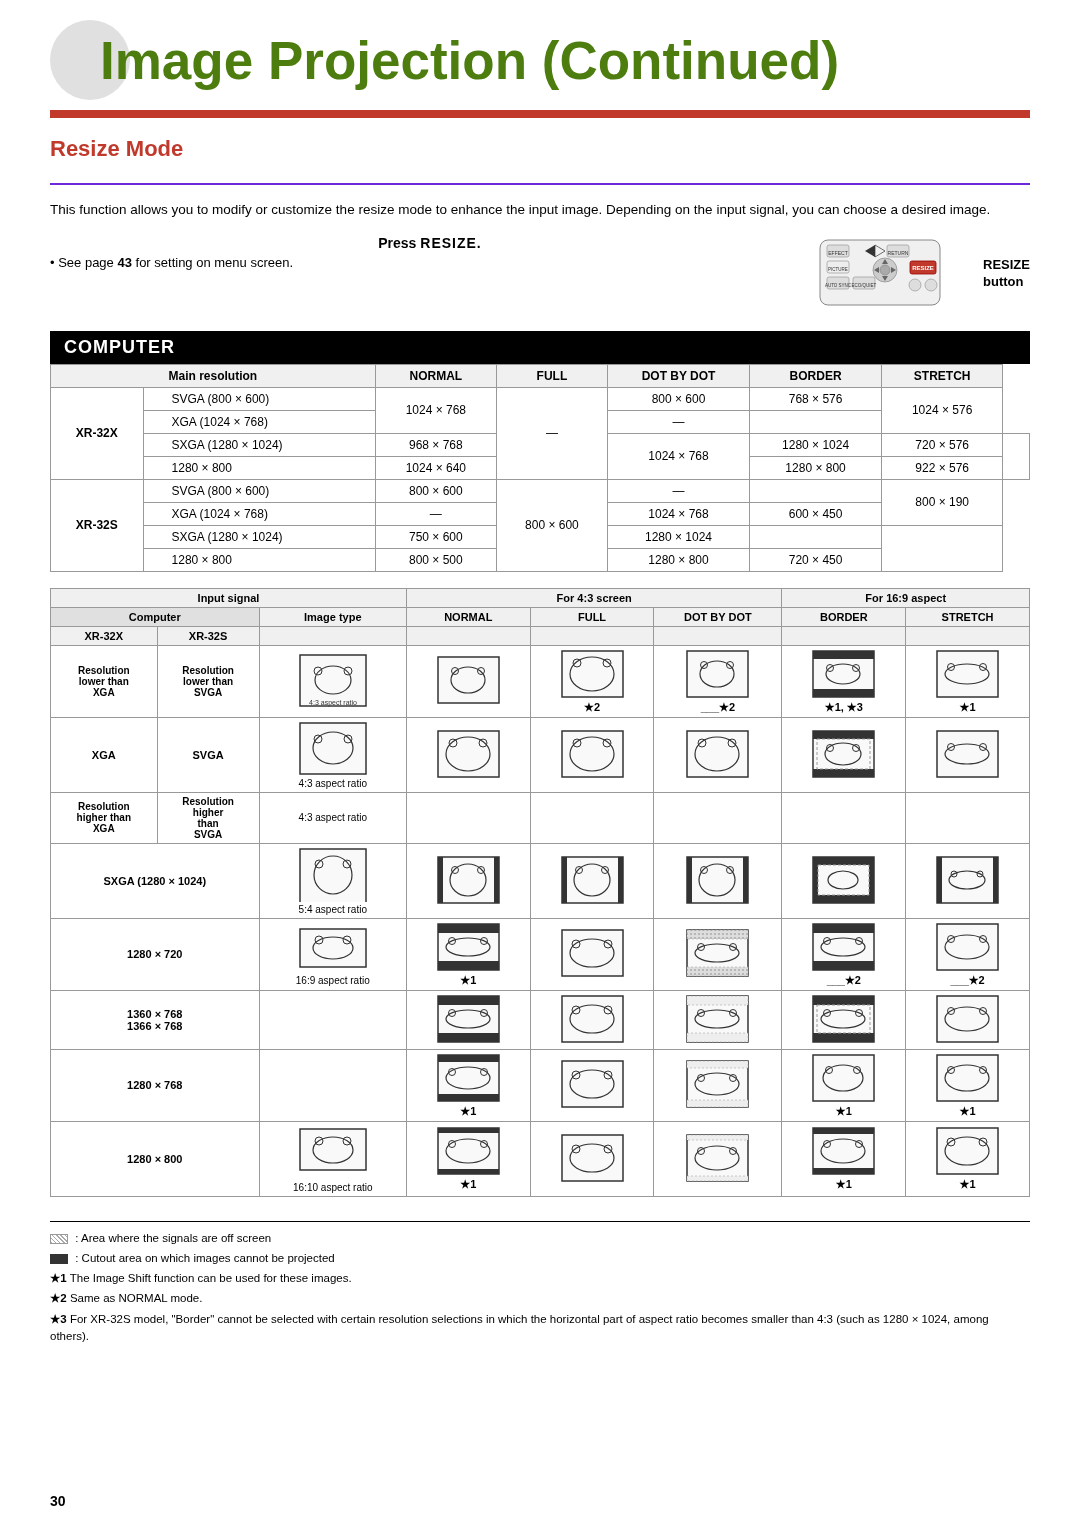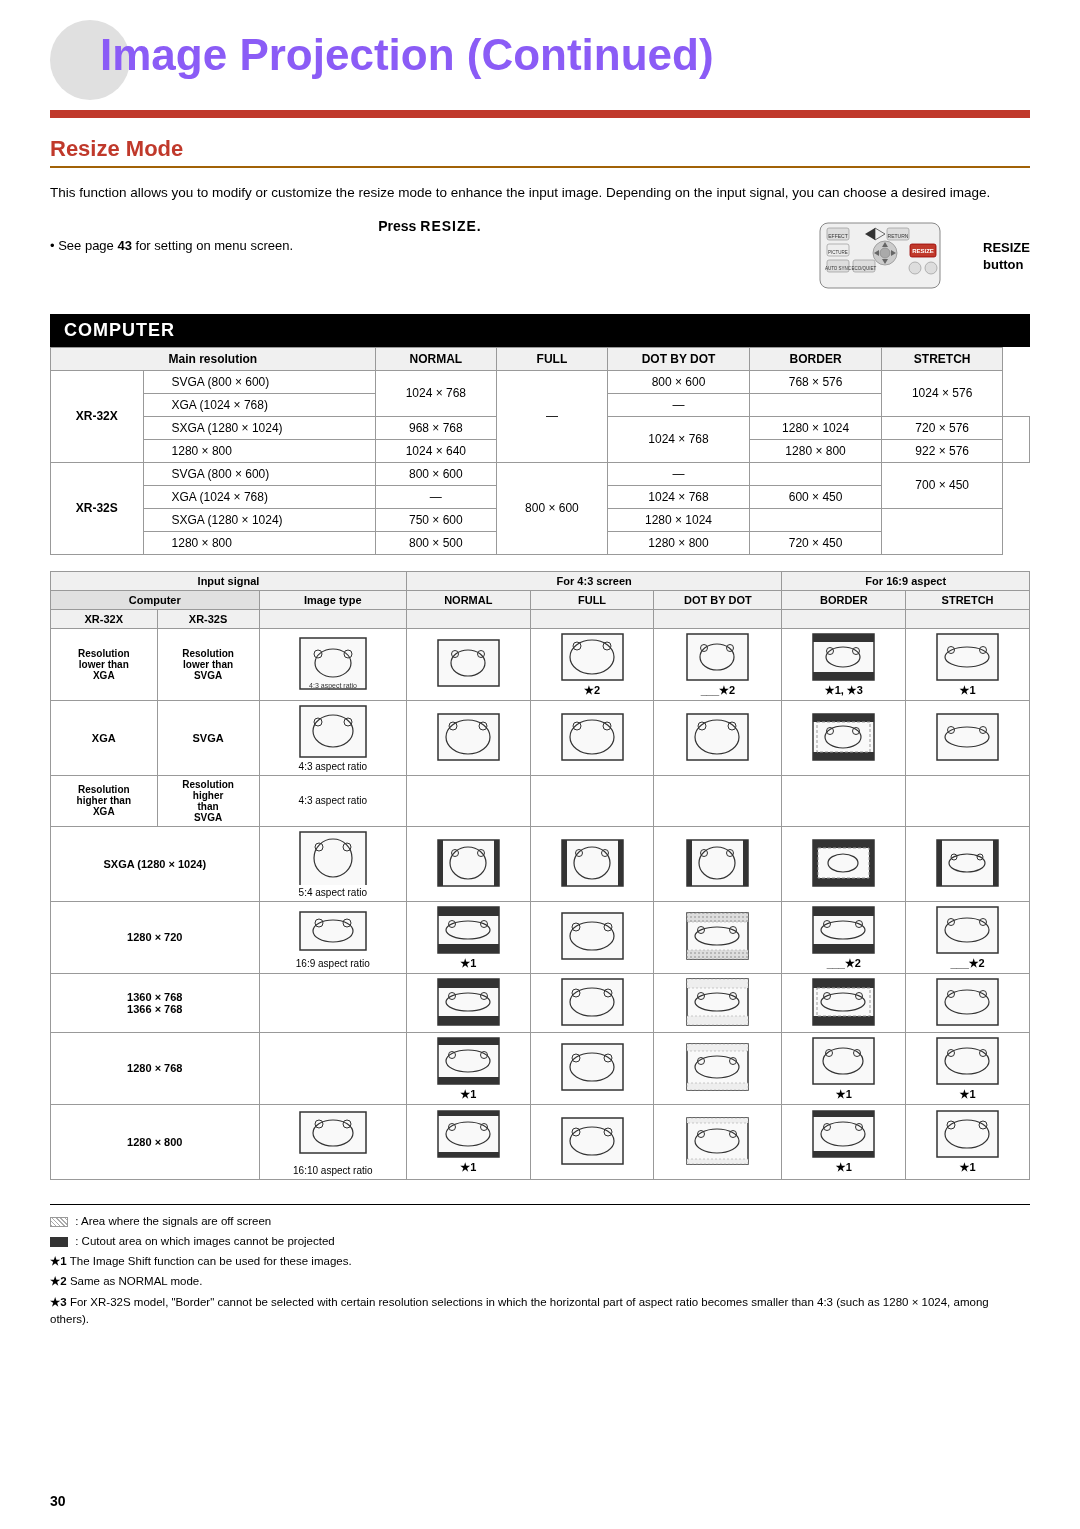--- a/index.html
+++ b/index.html
@@ -29,39 +29,39 @@
       width: 80px;
       height: 80px;
       background: #e0e0e0;
       border-radius: 50%;
       flex-shrink: 0;
       margin-top: -10px;
       margin-right: -30px;
       z-index: 0;
     }
     .page-title {
-      font-size: 44px;
+      font-size: 53px;
       font-weight: bold;
-      color: #8b5cf6;
+      color: #4d7c0f;
       z-index: 1;
       position: relative;
       text-align: center;
     }
     .red-bar {
       height: 8px;
       background: #c0392b;
       margin-bottom: 18px;
       margin-top: 6px;
     }
     .section-title {
       font-size: 22px;
       font-weight: bold;
       color: #c0392b;
-      border-bottom: 2px solid #a16207;
-      padding-bottom: 4px;
+      border-bottom: 2px solid #6d28d9;
+      padding-bottom: 21px;
       margin-bottom: 14px;
     }
     .intro-text {
       font-size: 13.5px;
       line-height: 1.6;
       margin-bottom: 14px;
     }
     .press-resize-area {
       display: flex;
       align-items: flex-start;
@@ -302,21 +302,21 @@
         <td>922 × 576</td>
       </tr>
 
       <tr>
         <td rowspan="4" style="font-weight:bold;font-size:12px;">XR-32S</td>
         <td class="left-label">SVGA (800 × 600)</td>
         <td>800 × 600</td>
         <td rowspan="4">800 × 600</td>
         <td>—</td>
         <td></td>
-        <td rowspan="2">700 × 450</td>
+        <td rowspan="2">800 × 190</td>
       </tr>
       <tr>
         <td class="left-label">XGA (1024 × 768)</td>
         <td>—</td>
         <td>1024 × 768</td>
         <td>600 × 450</td>
       </tr>
       <tr>
         <td class="left-label">SXGA (1280 × 1024)</td>
         <td>750 × 600</td>

